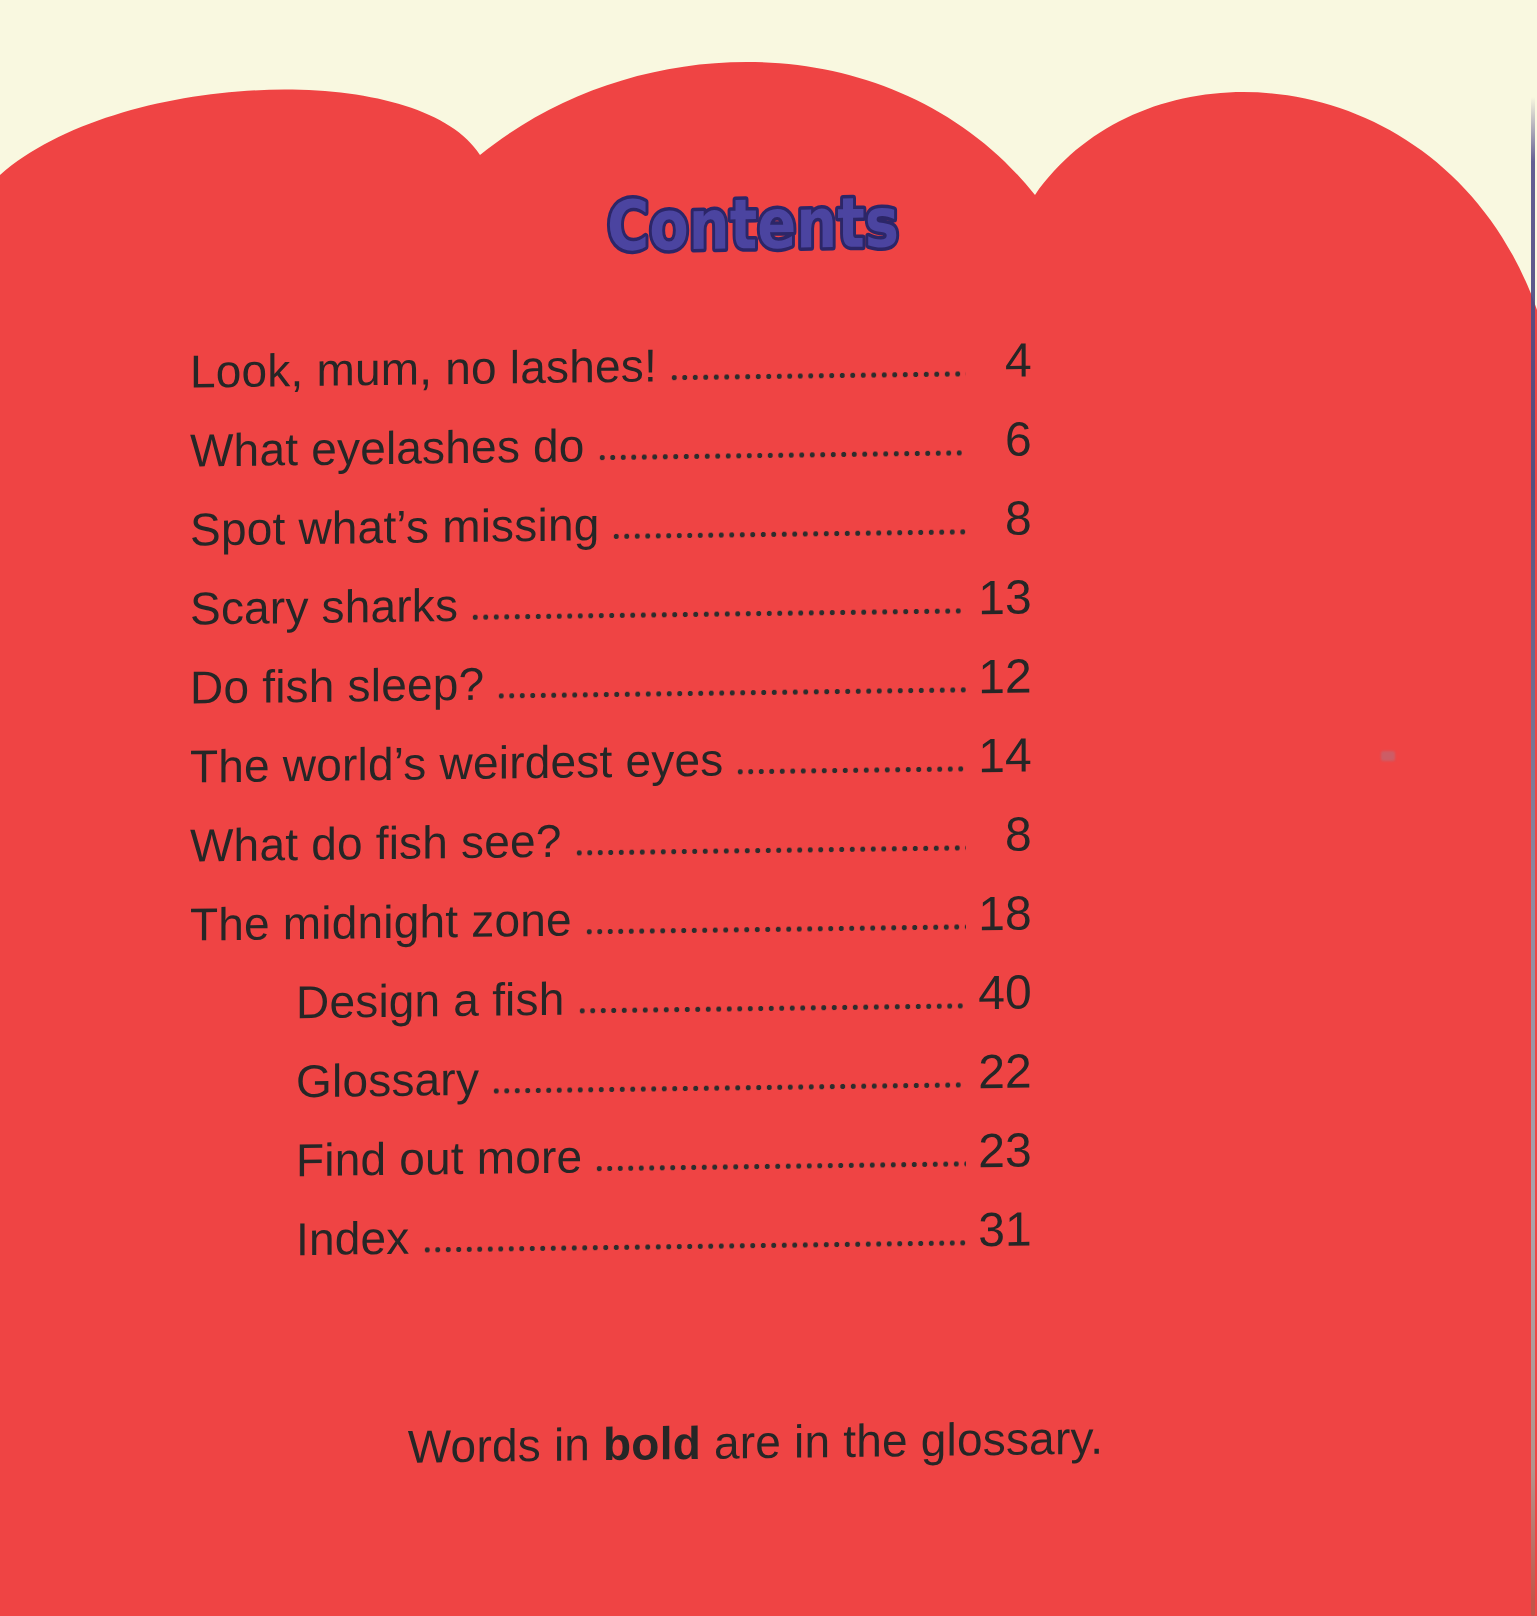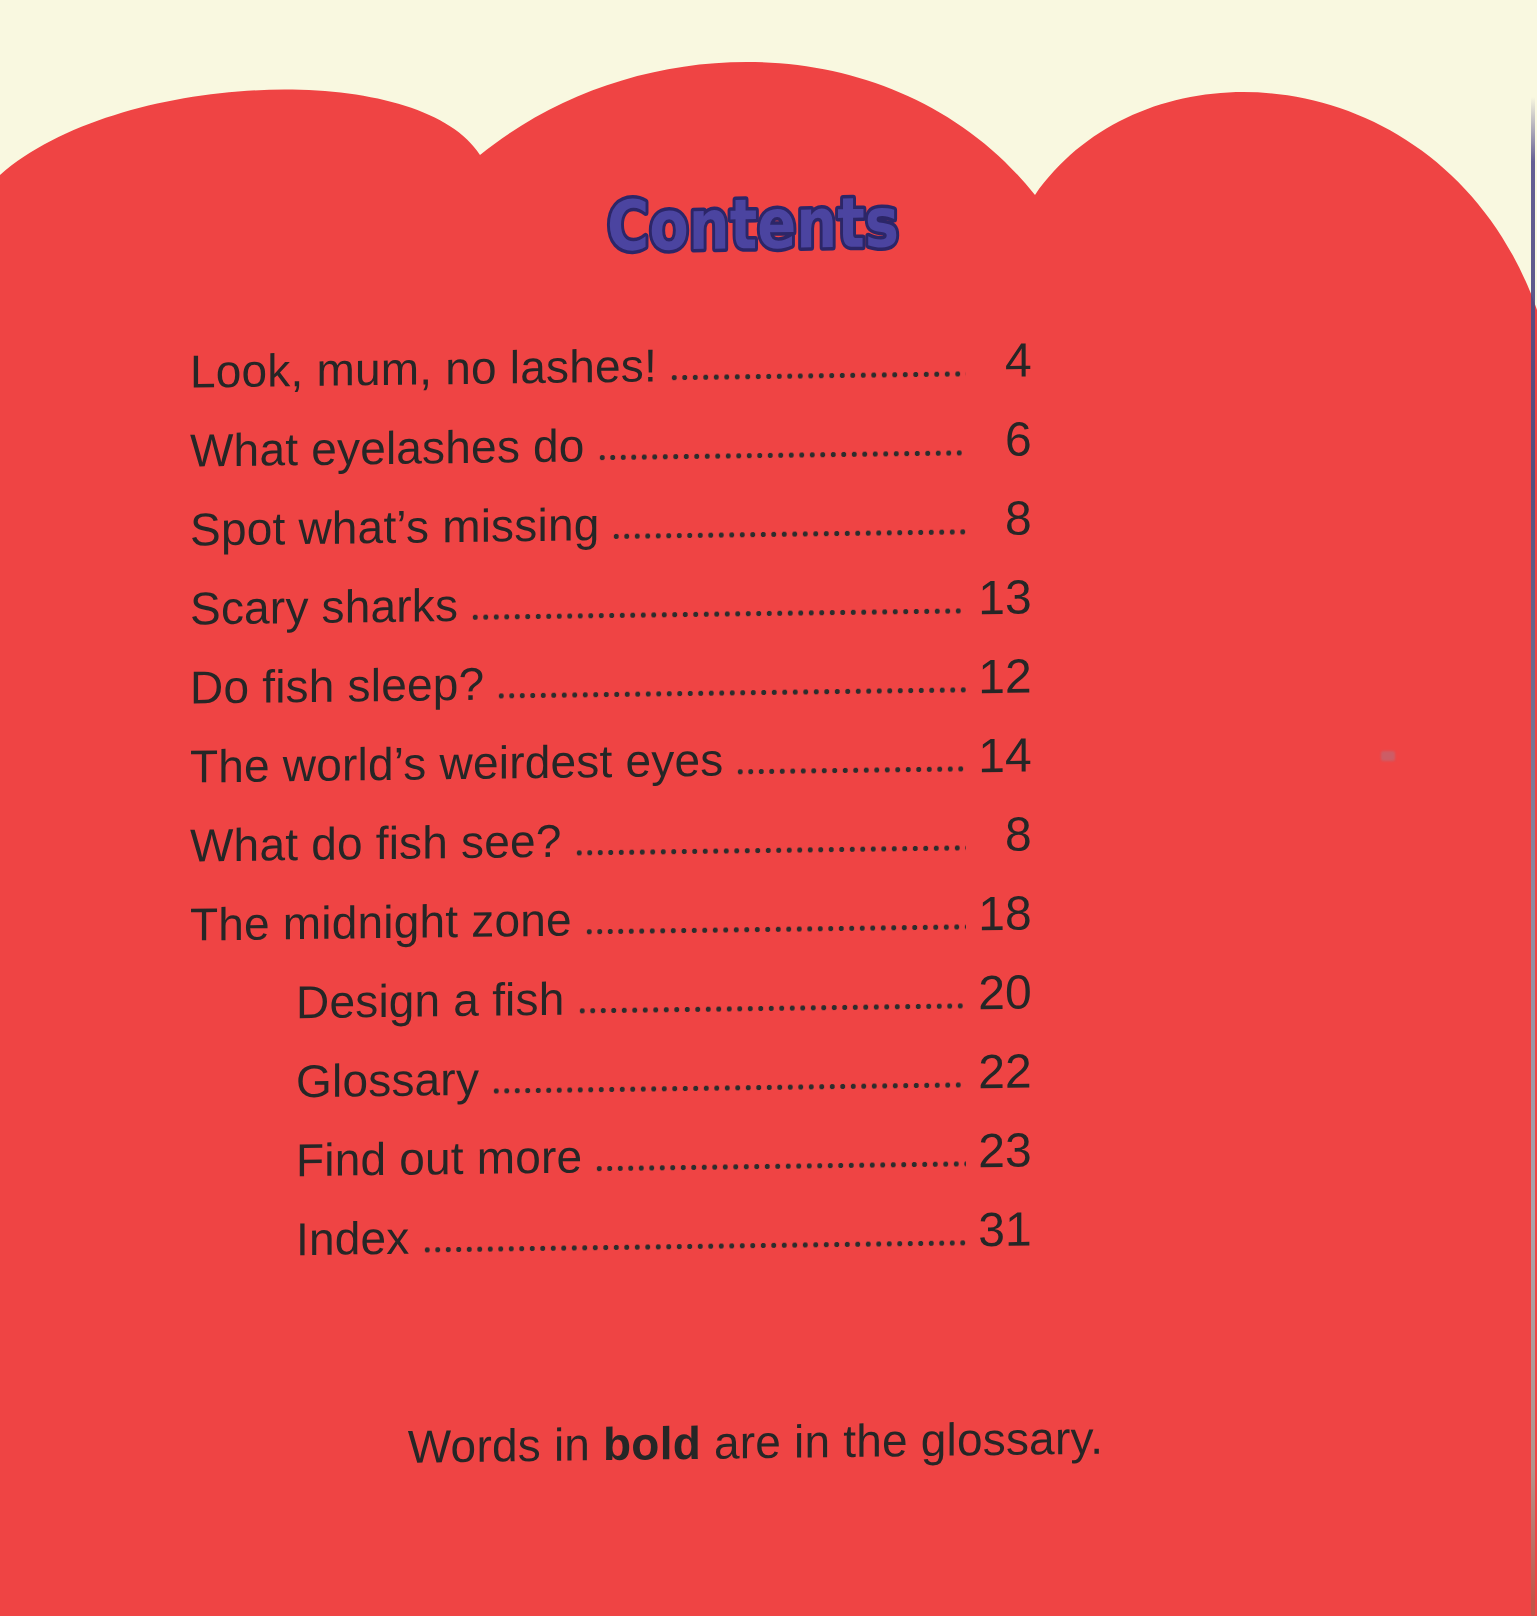--- a/index.html
+++ b/index.html
@@ -171,21 +171,21 @@
 
   <div class="row">
     <span class="label">The midnight zone</span>
     <span class="leader"></span>
     <span class="pagenum">18</span>
   </div>
 
   <div class="row indent">
     <span class="label">Design a fish</span>
     <span class="leader"></span>
-    <span class="pagenum">20</span>
+    <span class="pagenum">40</span>
   </div>
 
   <div class="row indent">
     <span class="label">Glossary</span>
     <span class="leader"></span>
     <span class="pagenum">22</span>
   </div>
 
   <div class="row indent">
     <span class="label">Find out more</span>

